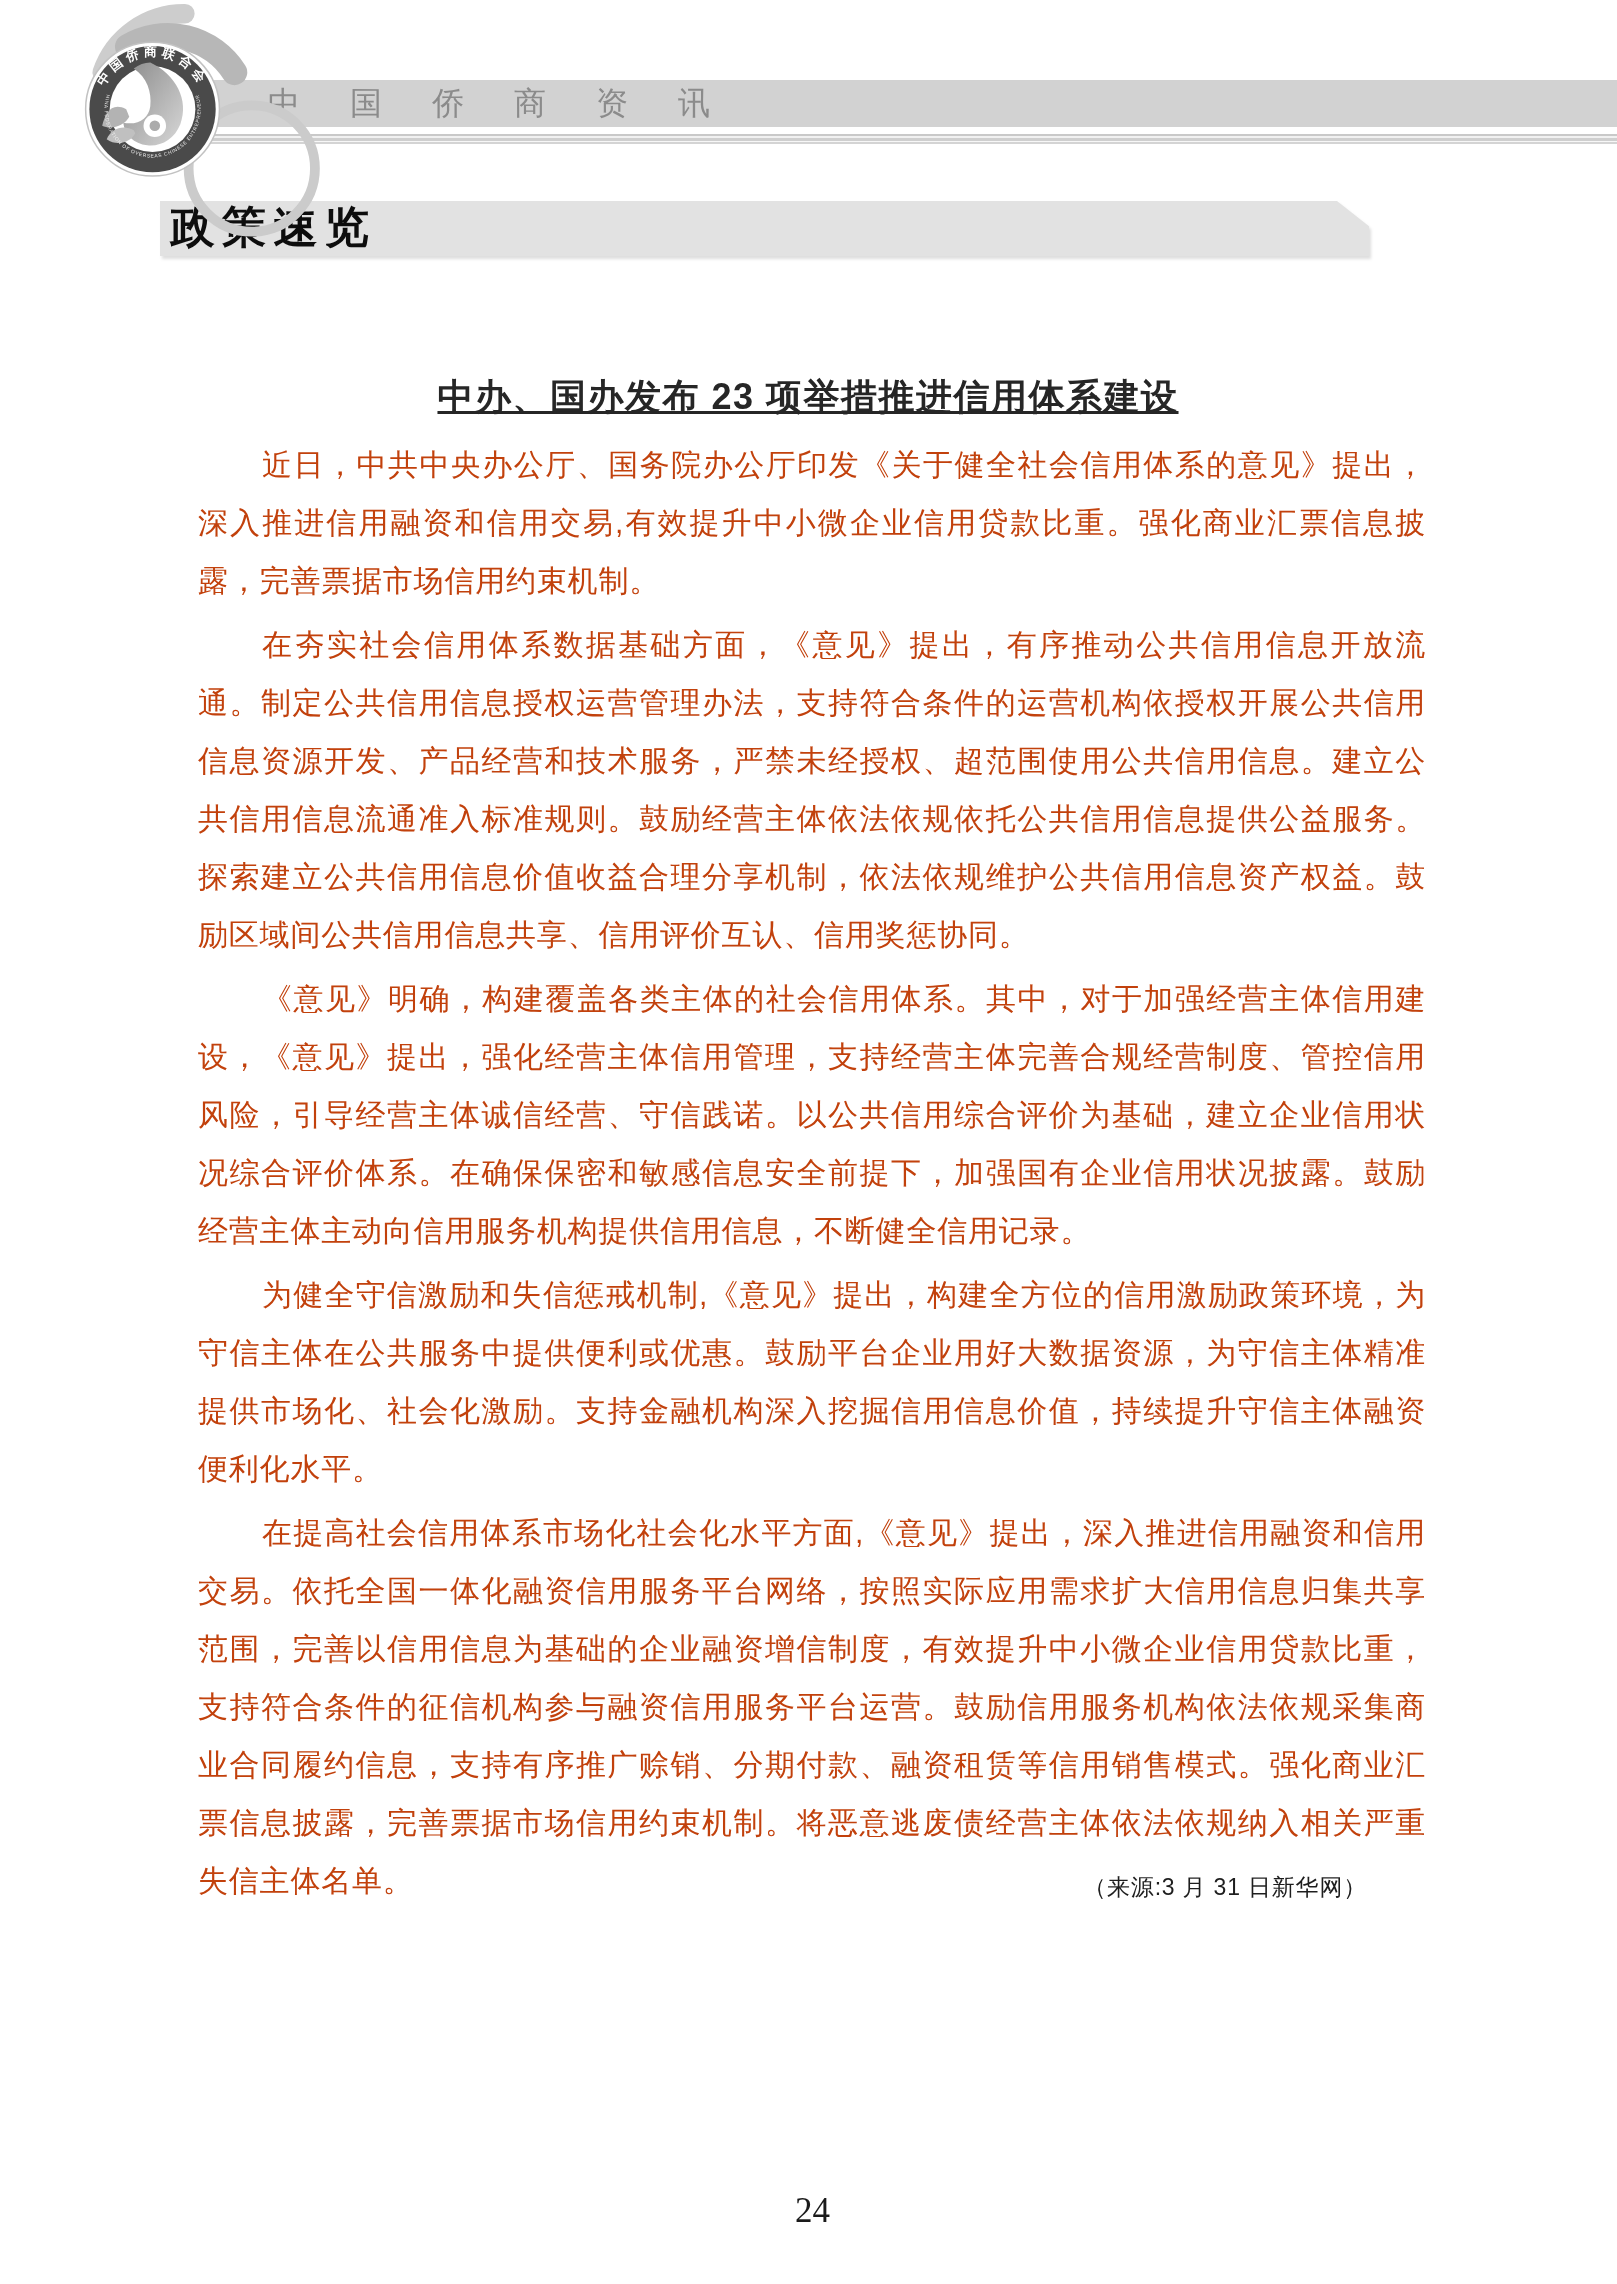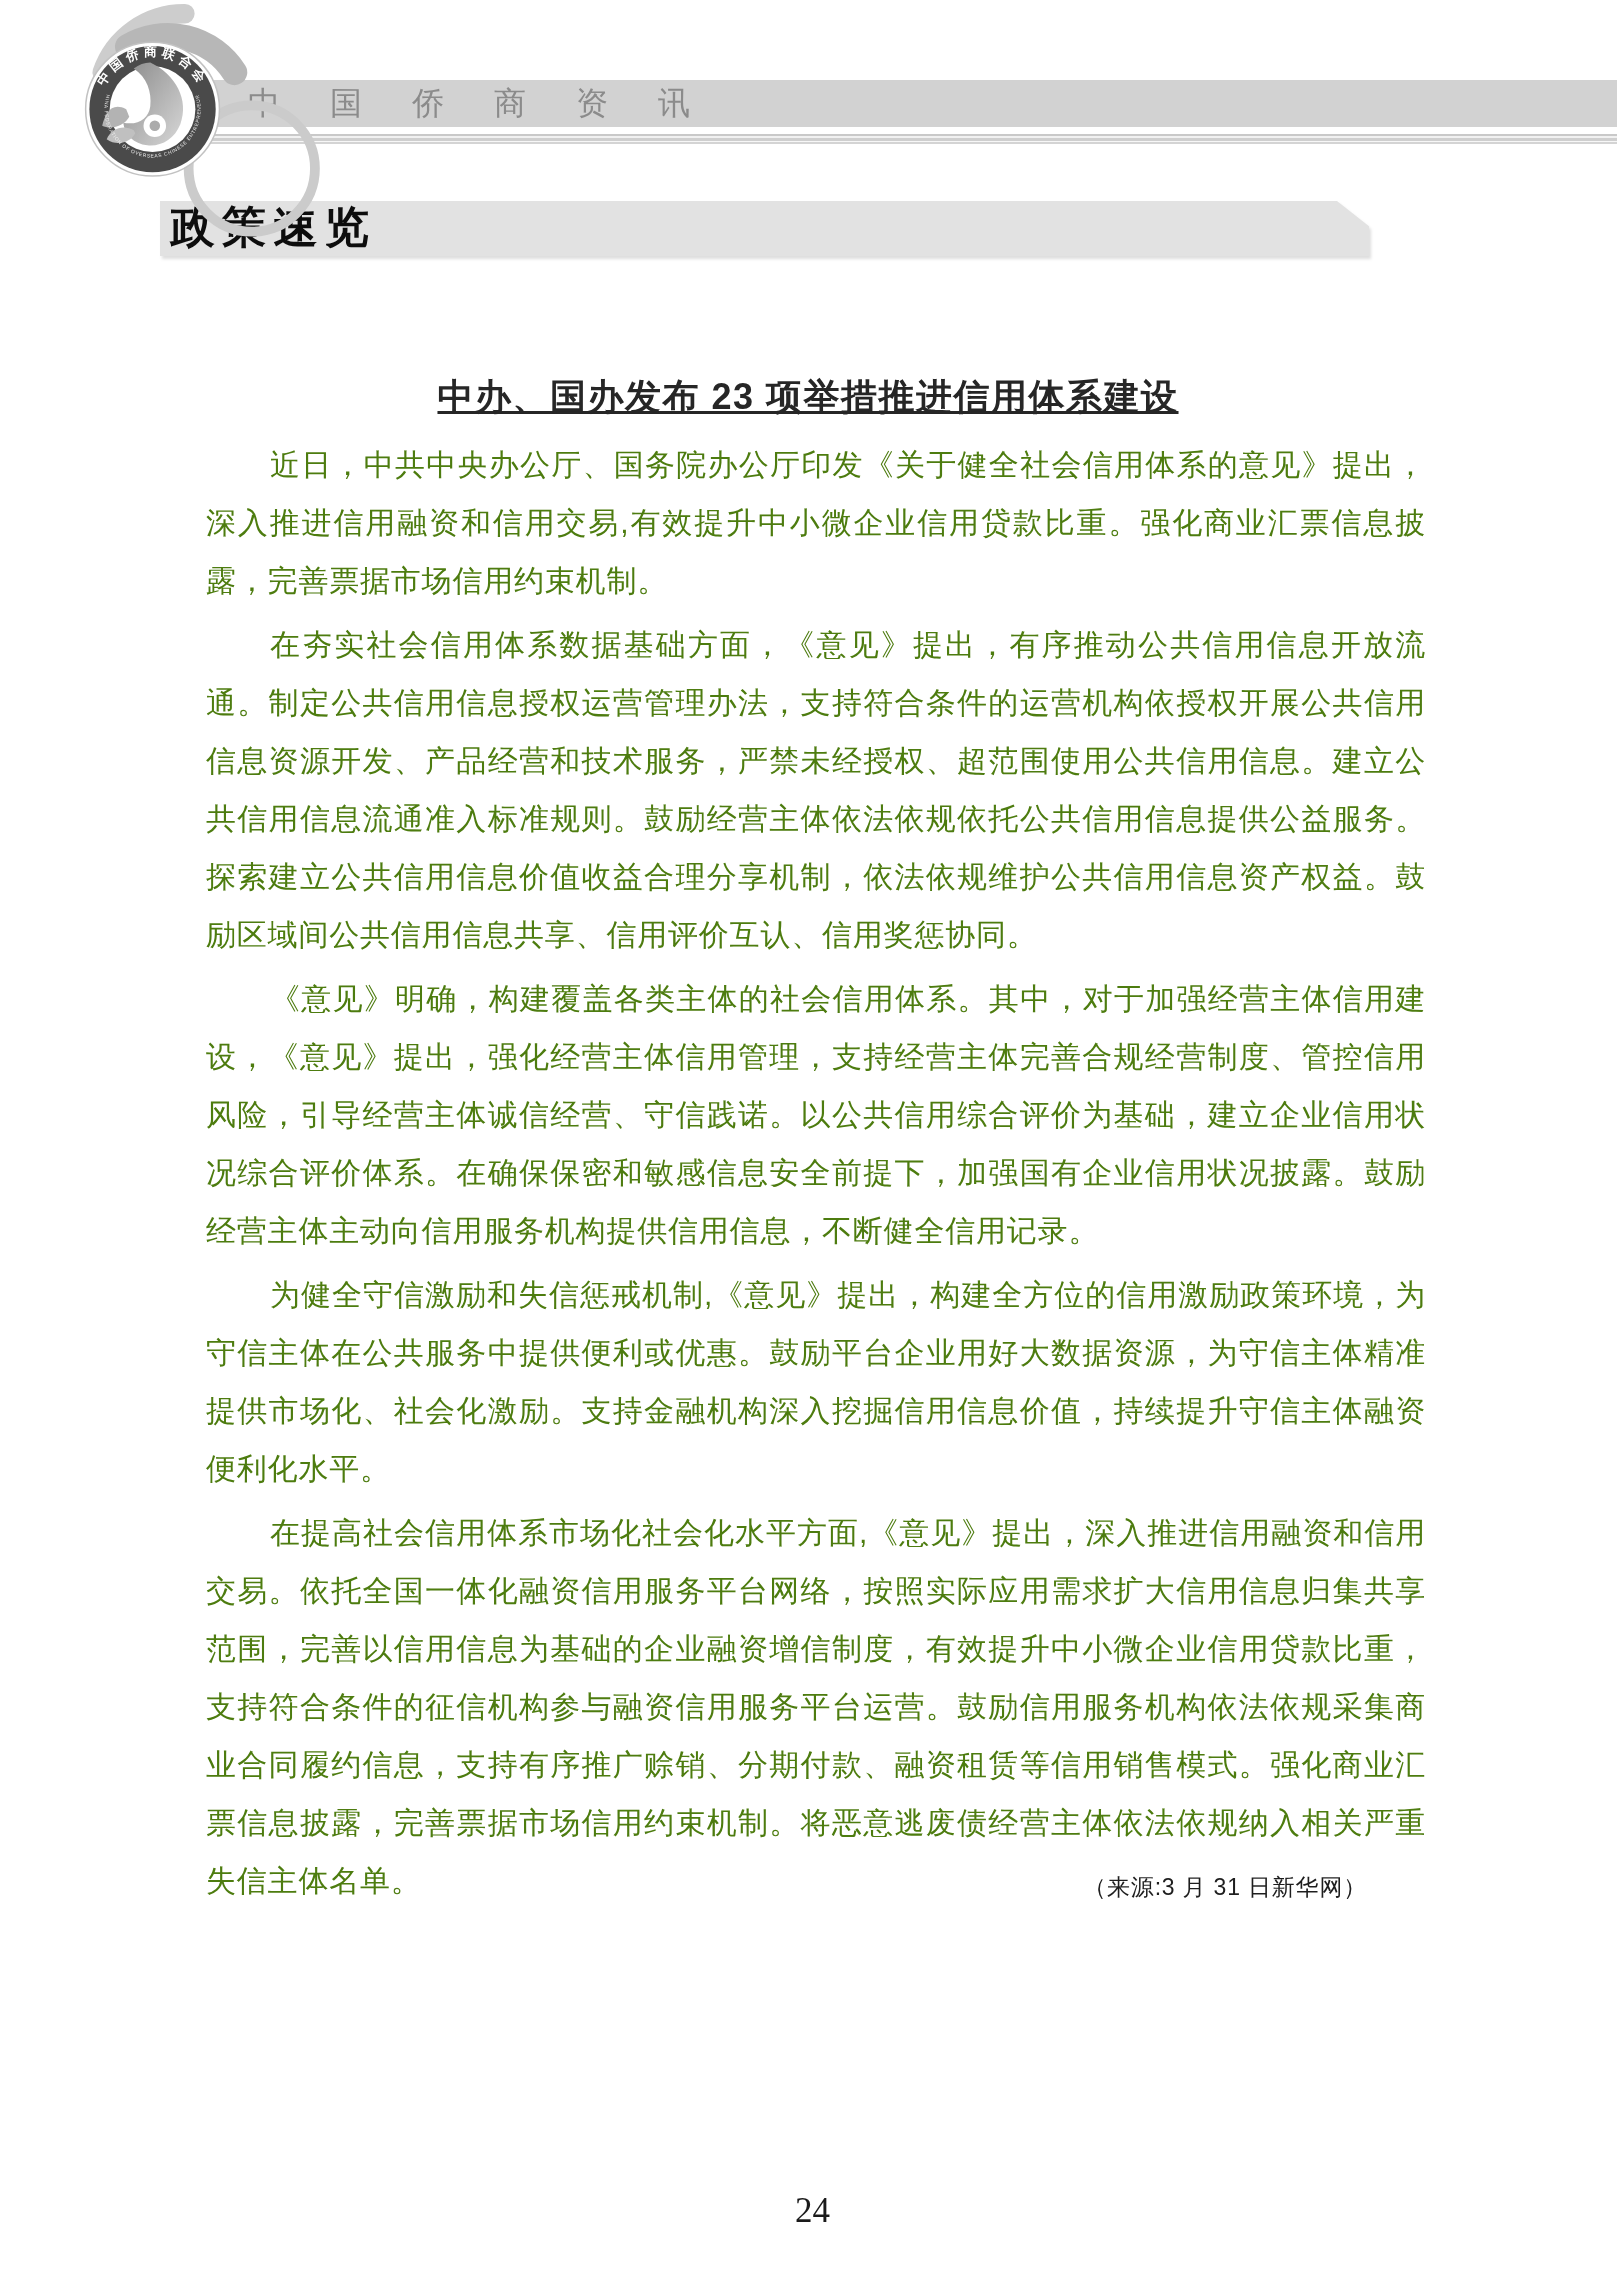--- a/index.html
+++ b/index.html
@@ -6,21 +6,21 @@
   .page{
     position:relative;width:1617px;height:2284px;background:#ffffff;overflow:hidden;
     font-family:"Liberation Sans","DejaVu Sans",sans-serif;color:#1e1e1e;
   }
   
   .masthead-bar{
     position:absolute;left:173px;top:80px;width:1444px;height:47px;
     background:#d2d2d2;
   }
   .masthead-text{
-    position:absolute;left:75px;top:0;height:47px;line-height:47px;
+    position:absolute;left:95px;top:0;height:47px;line-height:47px;
     font-size:32px;letter-spacing:50px;color:#8b8b8b;white-space:nowrap;font-weight:400;
   }
   .masthead-rule{
     position:absolute;left:160px;top:134px;width:1457px;height:9.8px;
     background:linear-gradient(to bottom,#c9c9c9 0 2.3px,#f1f1f1 2.3px 3.8px,#cfcfcf 3.8px 6.8px,#f7f7f7 6.8px 7.5px,#d4d4d4 7.5px 9.8px);
   }
   .logo{position:absolute;left:30px;top:0;z-index:5;}
   
   .section-banner{
     position:absolute;left:160px;top:201px;width:1209px;height:55px;
@@ -36,23 +36,23 @@
     font-size:44px;letter-spacing:7.5px;color:#0d0d0d;
   }
   
   .content{position:absolute;left:190px;top:0;width:1236px;}
   .article-title{
     margin:376px 0 18px 0;text-align:center;font-size:36px;line-height:42px;
     font-weight:bold;color:#262626;letter-spacing:1.5px;text-decoration:underline;
   }
   .article-title.second{margin:66px 0 22.6px 0;}
   .body-p{
-    margin:0 0 6px 16px;font-size:30px;line-height:58px;letter-spacing:0.8px;
+    margin:0 0 6px 8px;font-size:30px;line-height:58px;letter-spacing:0.8px;
     text-align:justify;text-align-last:left;word-break:break-all;
-    text-indent:64px;color:#4d7c0f;font-weight:400;
+    text-indent:64px;color:#c2410c;font-weight:400;
   }
   .source-line{
     margin-top:-58px;line-height:58px;font-size:23px;letter-spacing:0.8px;
     text-align:right;padding-right:59px;color:#1e1e1e;
   }
   
   .page-number{
     position:absolute;left:4px;top:2191px;width:100%;text-align:center;
     font-family:"Liberation Serif","DejaVu Serif",serif;font-size:35px;color:#1a1a1a;
   }

